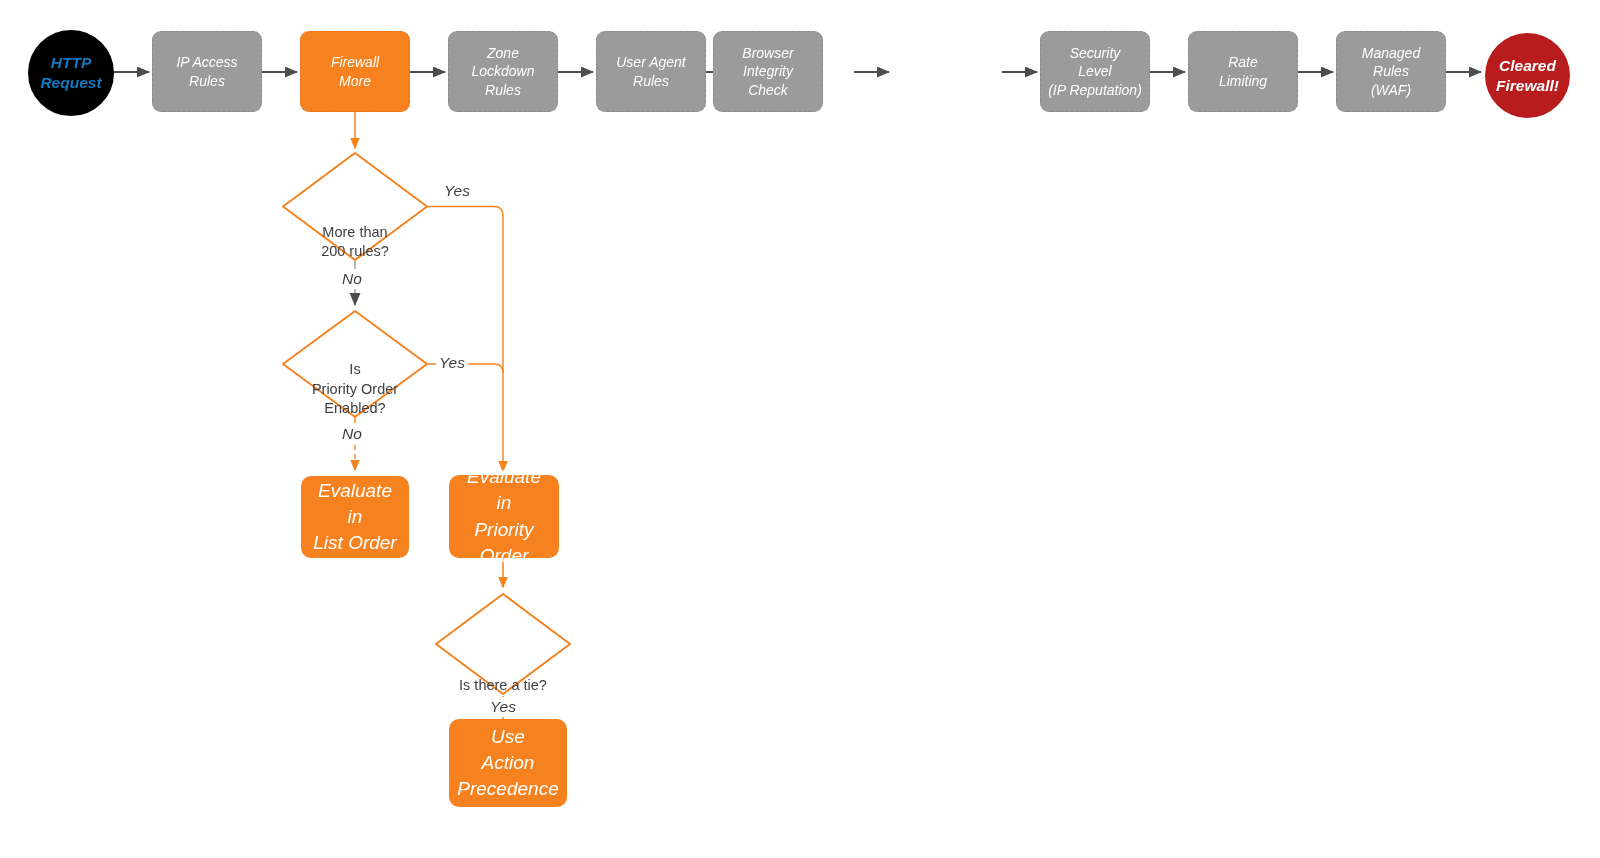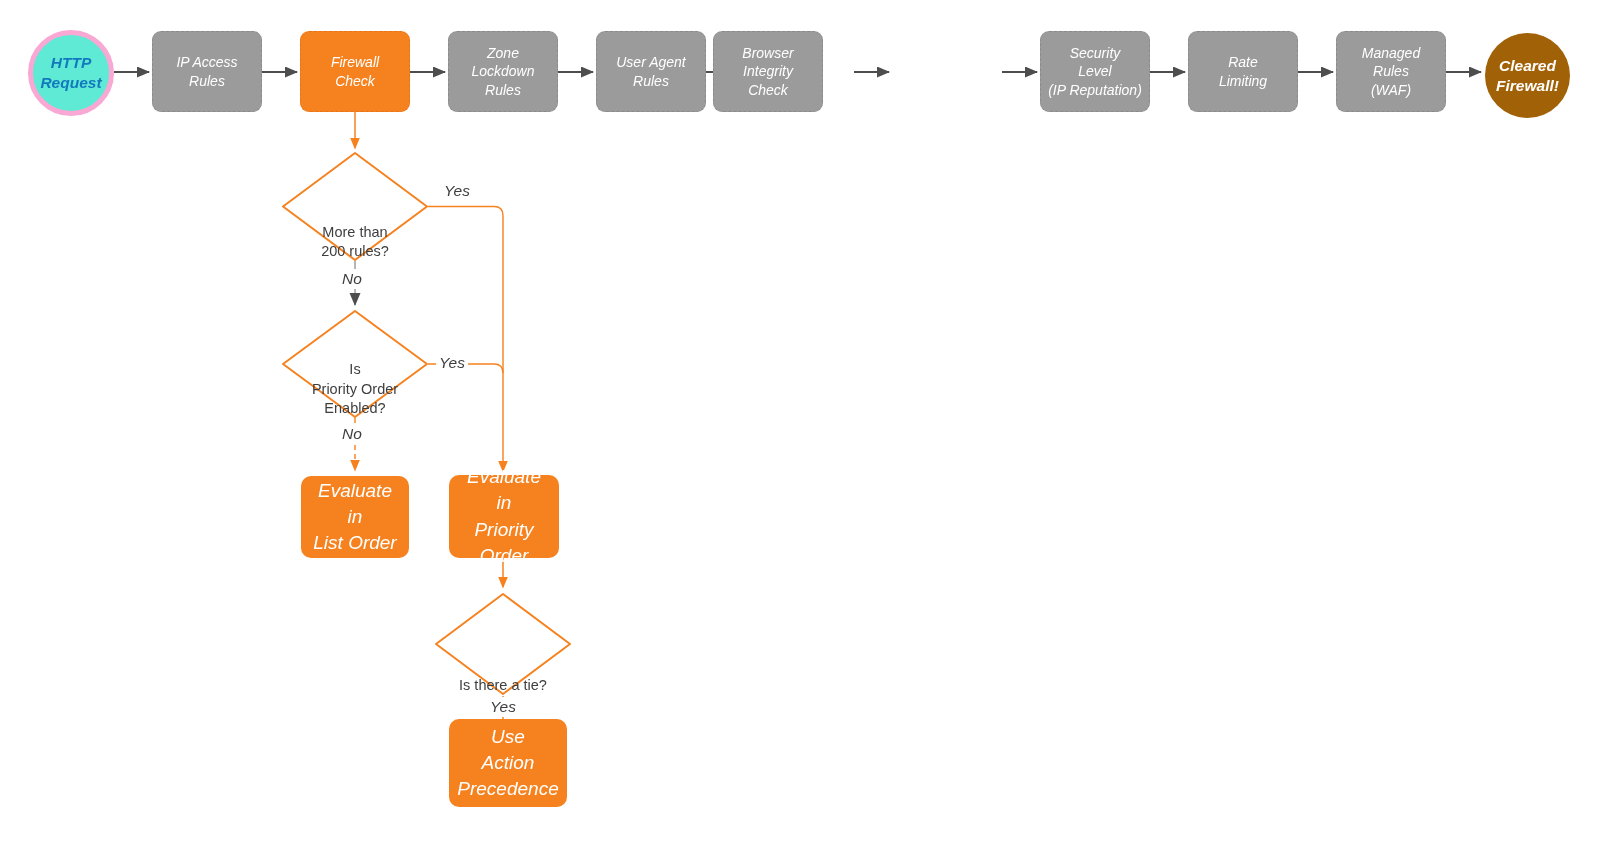--- a/index.html
+++ b/index.html
@@ -46,28 +46,28 @@
     justify-content: center;
     font-style: italic;
     font-weight: bold;
     font-size: 15.5px;
     line-height: 1.28;
     box-sizing: border-box;
   }
   .terminal.start {
     left: 28px; top: 30px;
     width: 86px; height: 86px;
-    background: #5eead4;
-    border: 5px solid #f9a8d4;
+    background: #000000;
+    border: 5px solid #000000;
     color: #1478BE;
   }
   .terminal.end {
     left: 1485px; top: 33px;
     width: 85px; height: 85px;
-    background: #a16207;
+    background: #b91c1c;
     color: #ffffff;
   }
 
   
   .diamond {
     position: absolute;
     display: flex;
     align-items: flex-end;
     justify-content: center;
   }
@@ -148,21 +148,21 @@
     <span class="node-label">HTTP
 Request</span>
   </div>
 
   <div class="stage gray" style="left:152px">
     <span class="node-label">IP Access
 Rules</span>
   </div>
   <div class="stage orange" style="left:300px">
     <span class="node-label">Firewall
-Check</span>
+More</span>
   </div>
   <div class="stage gray" style="left:448px">
     <span class="node-label">Zone
 Lockdown
 Rules</span>
   </div>
   <div class="stage gray" style="left:596px">
     <span class="node-label">User Agent
 Rules</span>
   </div>

